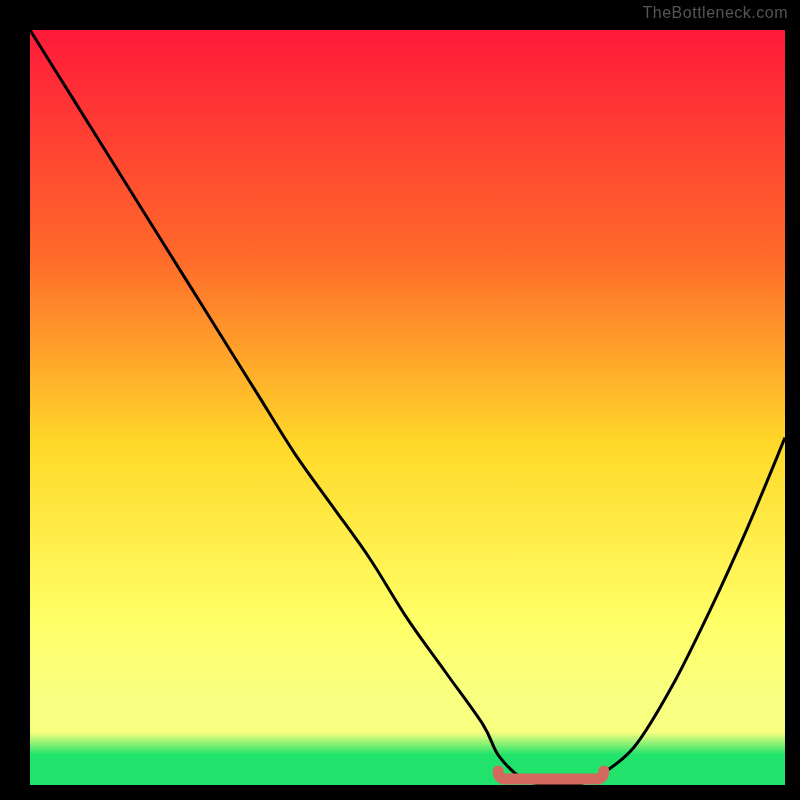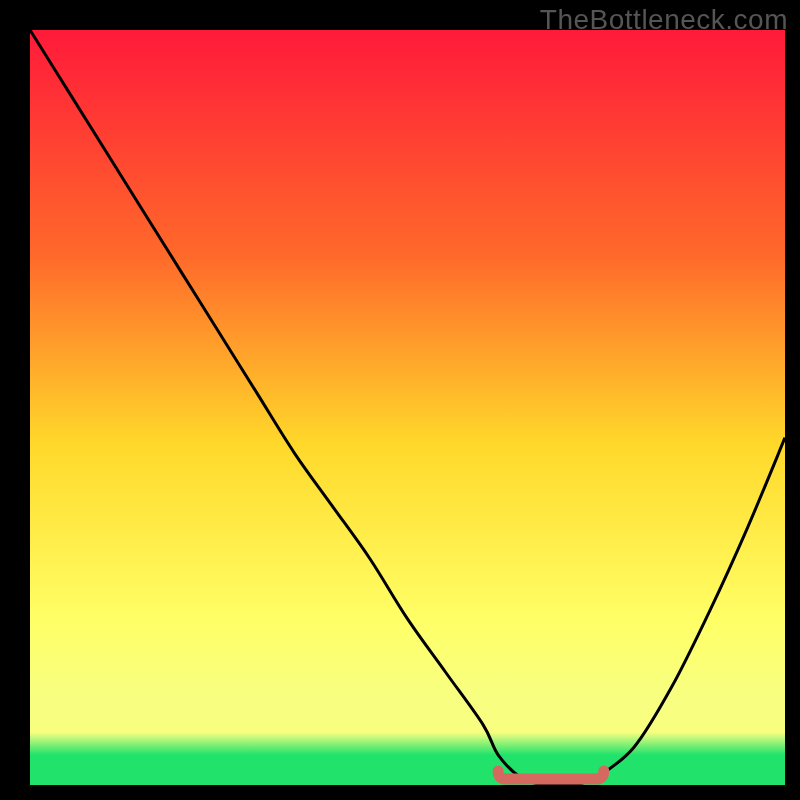--- a/index.html
+++ b/index.html
@@ -15,21 +15,21 @@
     position: relative;
     width: 800px;
     height: 800px;
     background: #000;
   }
   .watermark {
     position: absolute;
     top: 4px;
     right: 12px;
     color: #555;
-    font-size: 28px;
+    font-size: 16px;
     font-weight: 500;
     letter-spacing: 0.5px;
     z-index: 10;
   }
   .plot-area {
     position: absolute;
     left: 30px;
     top: 30px;
     width: 755px;
     height: 755px;

